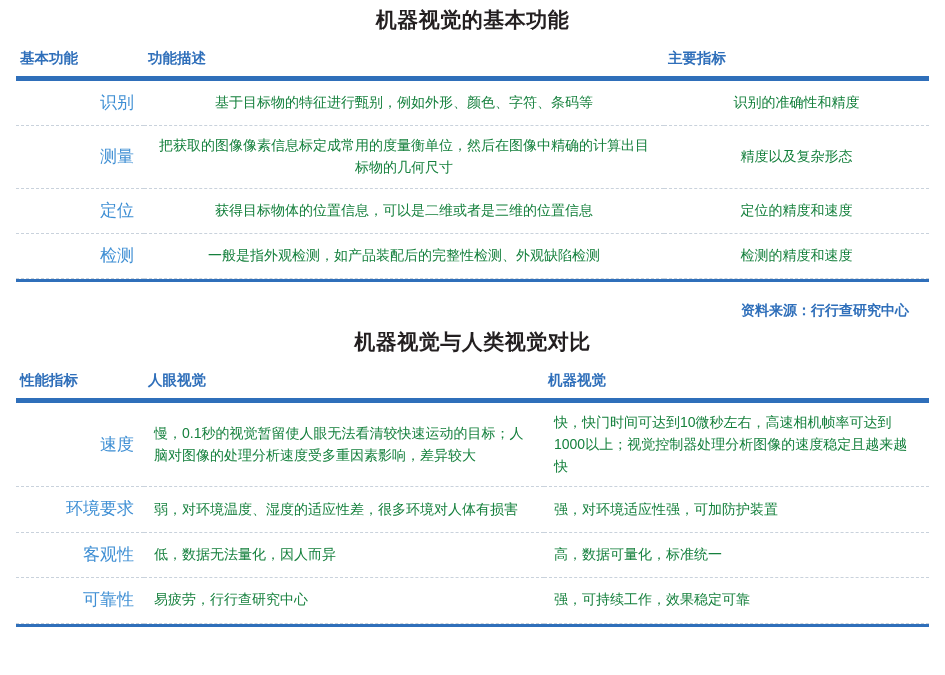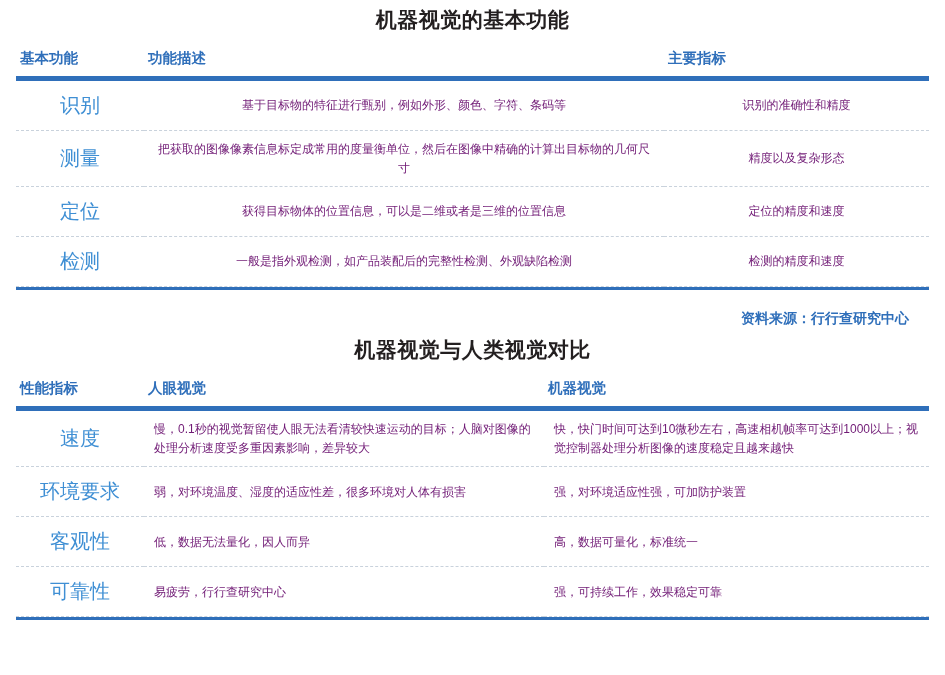--- a/index.html
+++ b/index.html
@@ -51,34 +51,34 @@
   }
   thead th {
     font-size: 14.5px;
     font-weight: bold;
     color: #2f6fba;
     padding: 7px 4px 8px 4px;
     text-align: left;
     border-bottom: 2px solid #2f6fba;
   }
   tbody td {
-    font-size: 12px;
-    color: #701a75;
+    font-size: 14px;
+    color: #15803d;
     padding: 9px 10px;
     vertical-align: middle;
     border-bottom: 1px dashed #c9d2dc;
     line-height: 1.55;
   }
   tbody tr:last-child td {
     border-bottom: none;
   }
   td.c-key {
     color: #3f8fd4;
-    text-align: center;
-    font-size: 20px;
+    text-align: right;
+    font-size: 17px;
     white-space: nowrap;
   }
   td.c-mid {
     text-align: center;
   }
   td.c-right {
     text-align: center;
   }
   td.c-left {
     text-align: left;

